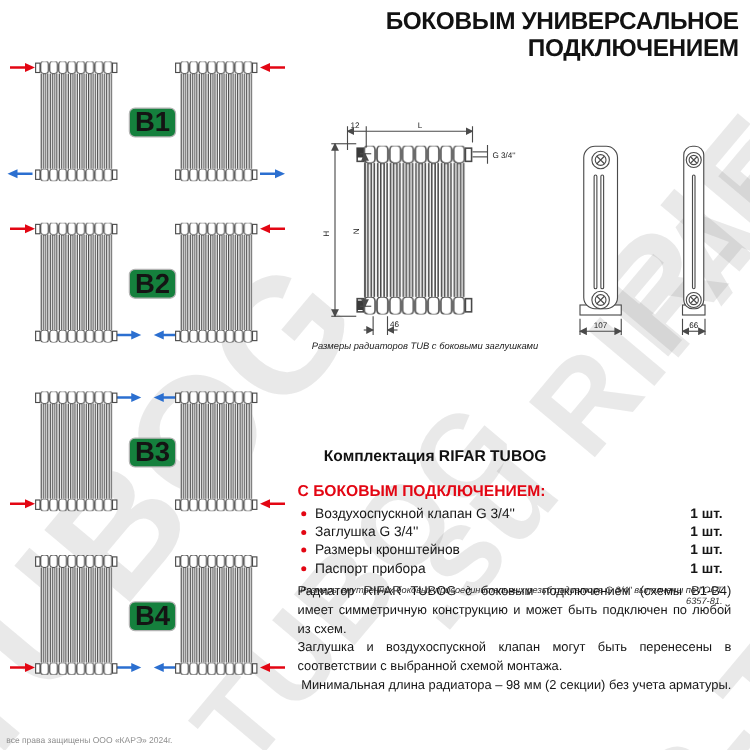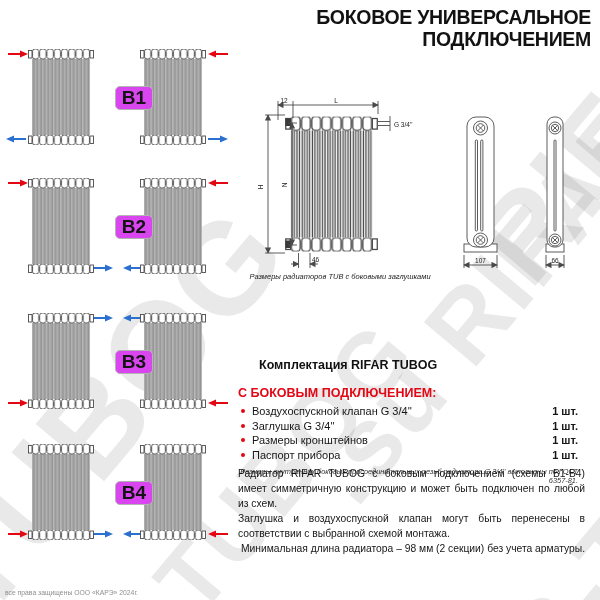--- a/index.html
+++ b/index.html
@@ -15,23 +15,23 @@
   .wm4{font-size:120px;left:498px;top:196px;}
   .wm5{font-size:110px;left:468px;top:668px;}
 
   
   .title{position:absolute;top:7px;right:9px;text-align:right;font-weight:800;font-size:19.5px;
          line-height:1.12;letter-spacing:-.3px;color:#121212;z-index:2;}
 
   
   .scheme{position:absolute;left:0;width:236px;height:98px;z-index:2;}
   .rad{position:absolute;top:0;width:66px;height:98px;overflow:visible;}
-  .blabel{position:absolute;left:115px;top:38px;width:36px;height:22px;background:#d946ef;
+  .blabel{position:absolute;left:103px;top:38px;width:36px;height:22px;background:#15803d;
           border:1px solid #b3b3b3;border-radius:5px;display:flex;align-items:center;justify-content:center;
-          font-weight:800;font-size:19px;color:#141414;}
+          font-weight:800;font-size:22px;color:#141414;}
   .arr{position:absolute;width:20px;height:10px;overflow:visible;}
   .arr line{stroke-width:2;}
   .arr.red line{stroke:var(--red);} .arr.red path{fill:var(--red);}
   .arr.blue line{stroke:var(--blue);} .arr.blue path{fill:var(--blue);}
   .arr.left{transform:scaleX(-1);}
 
   
   .tech{position:absolute;left:250px;top:92px;width:340px;height:196px;z-index:2;overflow:visible;}
   .ln{fill:none;stroke:var(--line);stroke-width:.9;}
   .lnf{fill:#fff;stroke:var(--line);stroke-width:.9;}
@@ -86,21 +86,21 @@
 
 <div class="page">
 
   <div class="wm wm1">TUBOG</div>
   <div class="wm wm2">.su RIFAR</div>
   <div class="wm wm3">RIFAR-TUBOG</div>
   <div class="wm wm4">RIF</div>
   <div class="wm wm5">AR-TU</div>
 
   <div class="title">
-    <div>БОКОВОЕ УНИВЕРСАЛЬНОЕ</div>
+    <div>БОКОВЫМ УНИВЕРСАЛЬНОЕ</div>
     <div>ПОДКЛЮЧЕНИЕМ</div>
   </div>
 
   <div class="scheme" style="top:48px">
     <svg class="arr red" style="left:8px;top:1px" viewBox="0 0 20 10">
         <line x1="0" y1="5" x2="13" y2="5"></line>
         <path d="M20 5 12 1.4 12 8.6z"></path>
       </svg>
     <svg class="arr red left" style="left:208px;top:1px" viewBox="0 0 20 10">
         <line x1="0" y1="5" x2="13" y2="5"></line>

